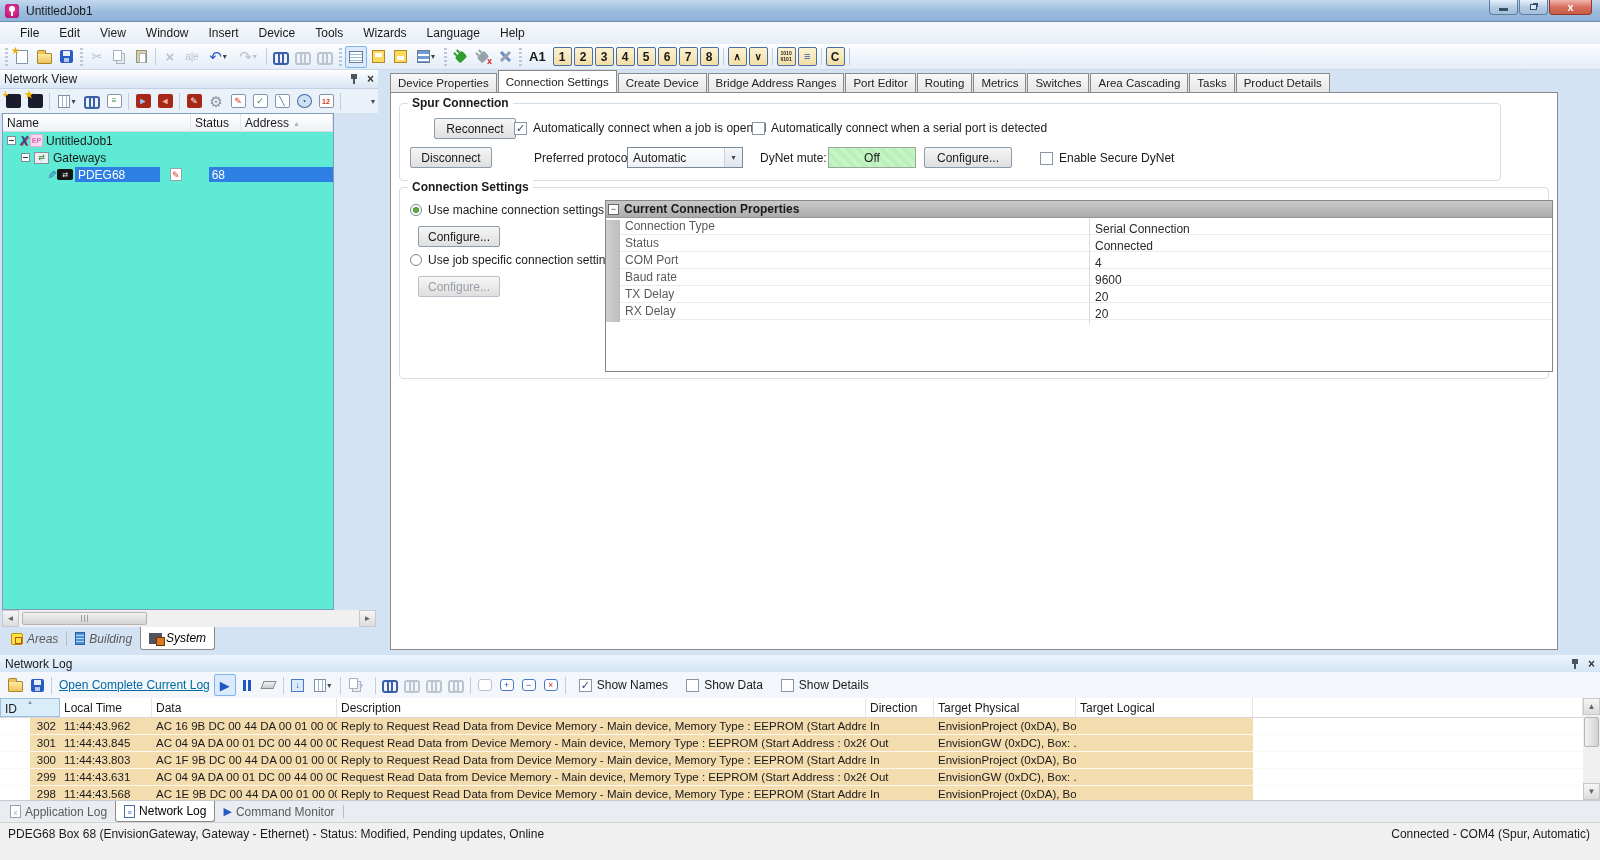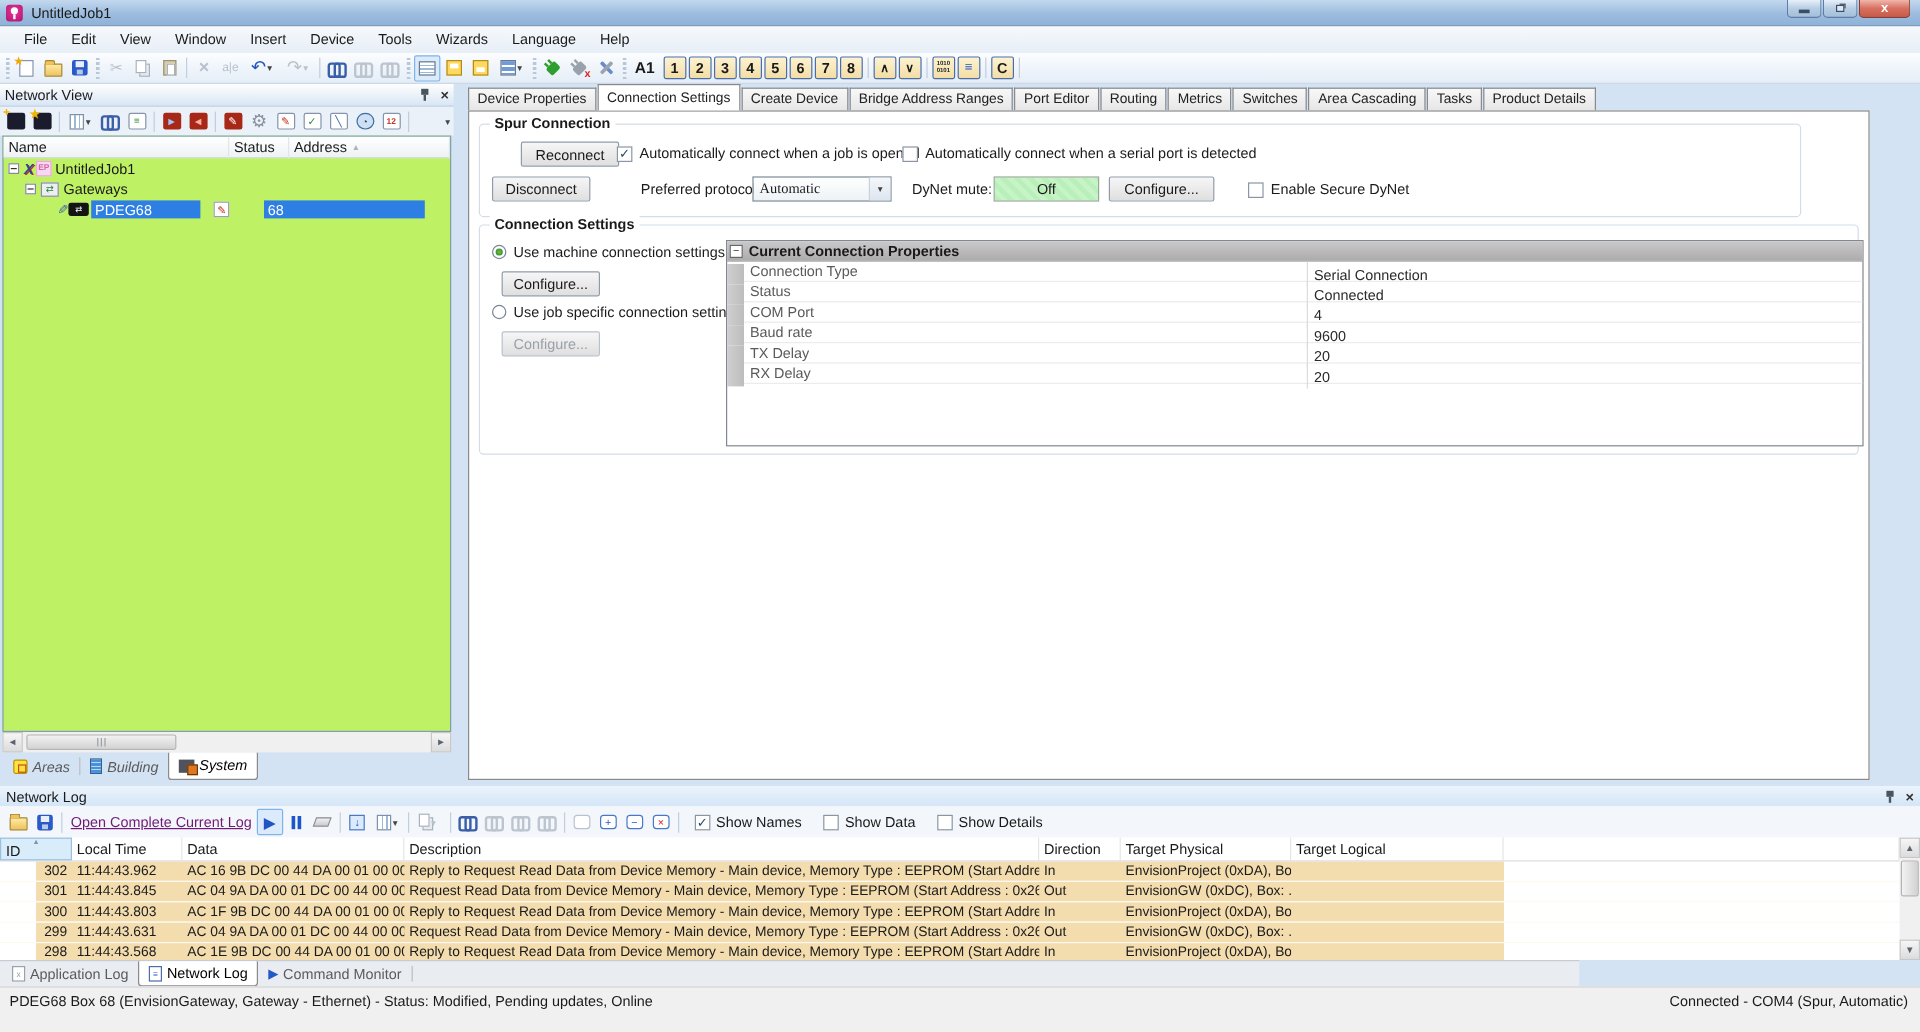--- a/index.html
+++ b/index.html
@@ -75,21 +75,21 @@
   .pin { width:10px; height:12px; position:relative; margin-right:8px; }
   .pin::before { content:""; position:absolute; left:2px; top:1px; width:6px; height:5px; background:#4a5560; }
   .pin::after { content:""; position:absolute; left:4px; top:6px; width:2px; height:5px; background:#4a5560; }
   .xclose { font-size:12px; font-weight:bold; color:#333; line-height:1; }
   #nv-toolbar { position:absolute; left:0; top:19px; right:0; height:24px; background:#eaf1f9; display:flex; align-items:center; padding-left:2px; }
   .mini-ic { width:15px; height:14px; border-radius:2px; display:flex; align-items:center; justify-content:center; font-size:9px; color:#fff; position:relative; }
   .mi-dark { background:#1b1b2e; } .mi-dark .plus { position:absolute; top:-5px; left:-3px; color:#f0b400; font-size:10px; font-weight:bold; }
   .mi-doc { background:#fff; border:1px solid #8494aa; color:#333; }
   .mi-red { background:#a82818; }
   .ov { margin-left:auto; margin-right:3px; font-size:8px; color:#445; }
-  #nv-list { position:absolute; left:2px; top:43px; width:374px; height:497px; background:#bef264; border:1px solid #7f9db9; }
+  #nv-list { position:absolute; left:2px; top:43px; width:332px; height:497px; background:#5eead4; border:1px solid #7f9db9; }
   #nv-cols { display:grid; grid-template-columns:188px 50px 1fr; height:18px; background:linear-gradient(#ffffff,#eef1f5); border-bottom:1px solid #d5dbe2; }
   #nv-cols > div { padding:2px 4px; border-right:1px solid #e2e6ea; display:flex; align-items:center; gap:4px; }
   .sort { font-size:7px; color:#aab4be; }
   .trow { height:17px; display:flex; align-items:center; font-size:12px; }
   .exp { width:9px; height:9px; border:1px solid #889; background:#fff; position:relative; margin-right:4px; flex:none; }
   .exp::before { content:""; position:absolute; left:1px; right:1px; top:3px; border-top:1px solid #333; }
   .i-x { font-weight:bold; font-style:italic; color:#33418f; text-shadow:1px 1px 0 #c03434; font-size:12px; margin-right:2px; }
   .badge-ep { width:13px; height:13px; background:#f8d8ee; border:1px solid #eaaad6; color:#d668b2; font-size:7px; font-weight:bold; display:flex; align-items:center; justify-content:center; margin-right:3px; }
   .i-gw { width:15px; height:12px; background:#ededf2; border:1px solid #8890a0; color:#1f8838; font-size:8px; display:flex; align-items:center; justify-content:center; margin-right:4px; }
   .i-pen { color:#3a66b0; font-size:11px; margin-right:1px; transform:rotate(90deg); }
@@ -117,62 +117,62 @@
   .mtab.active { background:#fff; height:22px; position:relative; z-index:3; padding-top:5px; }
   #content { position:absolute; left:0; top:22px; right:0; bottom:0; background:#fff; border:1px solid #8a8a8a; }
   .gbox { position:absolute; border:1px solid #d3dde8; border-radius:4px; }
   .gbox .gt { position:absolute; top:-8px; left:8px; background:#fff; padding:0 4px; font-weight:bold; font-size:12px; }
   .btn { border:1px solid #8e9bab; border-radius:2px; background:linear-gradient(#f6f6f6,#dfdfdf); font-size:12px; display:flex; align-items:center; justify-content:center; color:#1a1a1a; }
   .btn.dis { color:#9aa0a8; border-color:#b8c0ca; }
   .cb { width:13px; height:13px; background:#fff; border:1px solid #8a96a4; display:inline-flex; align-items:center; justify-content:center; font-size:11px; color:#2d4a77; flex:none; }
   .radio { width:12px; height:12px; border:1px solid #7a8694; border-radius:50%; background:#fff; position:relative; flex:none; }
   .radio.sel::after { content:""; position:absolute; left:2px; top:2px; width:6px; height:6px; border-radius:50%; background:radial-gradient(#66c24a,#2f7d1e); }
   .lblrow { position:absolute; display:flex; align-items:center; gap:6px; }
-  .combo { border:1px solid #7a8a99; background:linear-gradient(#fefefe,#eef2f6); display:flex; align-items:center;font-family:Liberation Serif, serif; }
+  .combo { border:1px solid #7a8a99; background:linear-gradient(#fefefe,#eef2f6); display:flex; align-items:center; }
   .combo .val { flex:1; padding:0 5px; }
   .combo .arr { width:18px; align-self:stretch; border-left:1px solid #c8d2dc; display:flex; align-items:center; justify-content:center; font-size:8px; color:#444; background:linear-gradient(#f4f7fa,#dde5ee); }
   .offbox { border:1px solid #9aa89a; background:repeating-linear-gradient(45deg,#b9f0b9 0 4px,#c6f4c6 4px 8px); display:flex; align-items:center; justify-content:center; }
 
   
   #props { position:absolute; left:205px; top:12px; width:948px; height:172px; border:1px solid #828790; background:#fff; }
   #props-hdr { display:grid; grid-template-columns:14px 1fr; height:17px; background:linear-gradient(#c9c9c9,#acacac); border-bottom:1px solid #979797; align-items:center; }
   .colbox { width:11px; height:11px; margin-left:2px; background:#fff; border:1px solid #666; font-size:9px; line-height:9px; text-align:center; color:#333; }
   #props-hdr .ht { font-weight:bold; padding-left:4px; font-size:12px; }
   .prow { display:grid; grid-template-columns:14px 470px 1fr; height:17px; align-items:center; border-bottom:1px solid #ececec; font-size:12px; }
   .prow .gut { background:linear-gradient(90deg,#cfcfcf,#bdbdbd); height:17px; }
   .prow .pn { padding-left:5px; color:#5a5a5a; border-right:1px solid #dcdcdc; height:21px; line-height:17px; }
   .prow .pv { padding-left:5px; color:#2a2a2a; }
 
   
   #log { left:0; top:655px; width:1600px; height:145px; background:#fff; overflow:hidden; }
   #log-title { position:absolute; left:0; top:0; right:0; height:17px; background:linear-gradient(#ecf4fc,#d4e5f6); display:flex; align-items:center; padding:0 5px; }
   #log-title .t { flex:1; }
   #log-toolbar { position:absolute; left:0; top:17px; right:0; height:26px; background:#f3f7fb; display:flex; align-items:center; padding-left:4px; }
-  .loglink { color:#701a75; text-decoration:underline; margin:0 4px; white-space:nowrap; }
+  .loglink { color:#0369a1; text-decoration:underline; margin:0 4px; white-space:nowrap; }
   .i-pause { display:flex; gap:2px; } .i-pause i { width:3px; height:11px; background:#1d56c8; }
   .i-eraser { width:13px; height:8px; background:linear-gradient(#f2f2f4,#c9c9d2); border:1px solid #888; transform:skewX(-20deg); }
   .i-auto { width:13px; height:13px; border:1px solid #4a78c8; background:#dcebfc; color:#1d56c8; font-size:9px; display:flex; align-items:center; justify-content:center; }
   .i-cols { width:12px; height:13px; border:1px solid #8090a8; background:repeating-linear-gradient(90deg,#fff 0 3px,#9ab8d8 3px 4px); }
   .i-bubble { width:14px; height:12px; border:1px solid #4a78c8; border-radius:3px; background:#fff; color:#2458c8; font-size:9px; display:flex; align-items:center; justify-content:center; }
   .i-bubble.red { color:#d22; } .i-bubble.dis { border-color:#b9c2cc; color:#b9c2cc; }
   .cbrow { display:flex; align-items:center; gap:5px; margin-left:10px; }
   #log-hdr { position:absolute; left:0; top:43px; right:17px; height:20px; display:grid; grid-template-columns:60px 92px 185px 529px 68px 142px 177px 1fr; border-bottom:1px solid #d8d8d8; background:#fff; font-size:12px; }
   #log-hdr > div { border-right:1px solid #e5e5e5; padding:3px 4px 0; position:relative; white-space:nowrap; overflow:hidden; }
   #log-hdr .idc { background:#d9ecfa; border:1px solid #9ac0e0; }
   #log-hdr .idc .sa { position:absolute; top:0px; left:26px; font-size:6px; color:#7a92aa; }
   #log-rows { position:absolute; left:0; top:63px; right:17px; bottom:0; overflow:hidden; }
   .lrow { display:grid; grid-template-columns:30px 30px 92px 185px 529px 68px 142px 177px 1fr; height:17px; align-items:center; font-size:11.5px;
     background:linear-gradient(90deg,#ffffff 0 30px,#f3dcae 30px 1253px,#ffffff 1253px); border-bottom:1px solid #fdf9f0; white-space:nowrap; }
   .lrow > div { overflow:hidden; padding:0 4px; }
   .lrow .idv { text-align:right; }
   #log-vscroll { position:absolute; right:0; top:43px; width:17px; bottom:0; background:#f0f0f0; display:flex; flex-direction:column; }
   .vthumb { margin:2px 1px; height:30px; border:1px solid #b4b4b4; border-radius:2px; background:linear-gradient(90deg,#f2f2f2,#d2d2d2); }
 
   
-  #logtabs { left:0; top:800px; width:1316px; height:22px; background:#e9edf2; border-top:1px solid #c5ccd4; display:flex; align-items:stretch; padding-left:2px; }
+  #logtabs { left:0; top:800px; width:1600px; height:22px; background:#e9edf2; border-top:1px solid #c5ccd4; display:flex; align-items:stretch; padding-left:2px; }
   .li-doc { width:11px; height:13px; background:#fff; border:1px solid #4a6ea8; position:relative; font-size:7px; color:#2458c8; text-align:center; line-height:13px; }
   .li-doc.grey { border-color:#98a2ac; color:#98a2ac; }
   .li-arrow { color:#2458c8; font-size:11px; }
   #statusbar { left:0; top:822px; width:1600px; height:38px; background:#f0f0f0; border-top:1px solid #d5d5d5; }
   #statusbar .sl { position:absolute; left:8px; top:4px; }
   #statusbar .sr { position:absolute; right:10px; top:4px; }
 </style>
 </head>
 <body>
 

